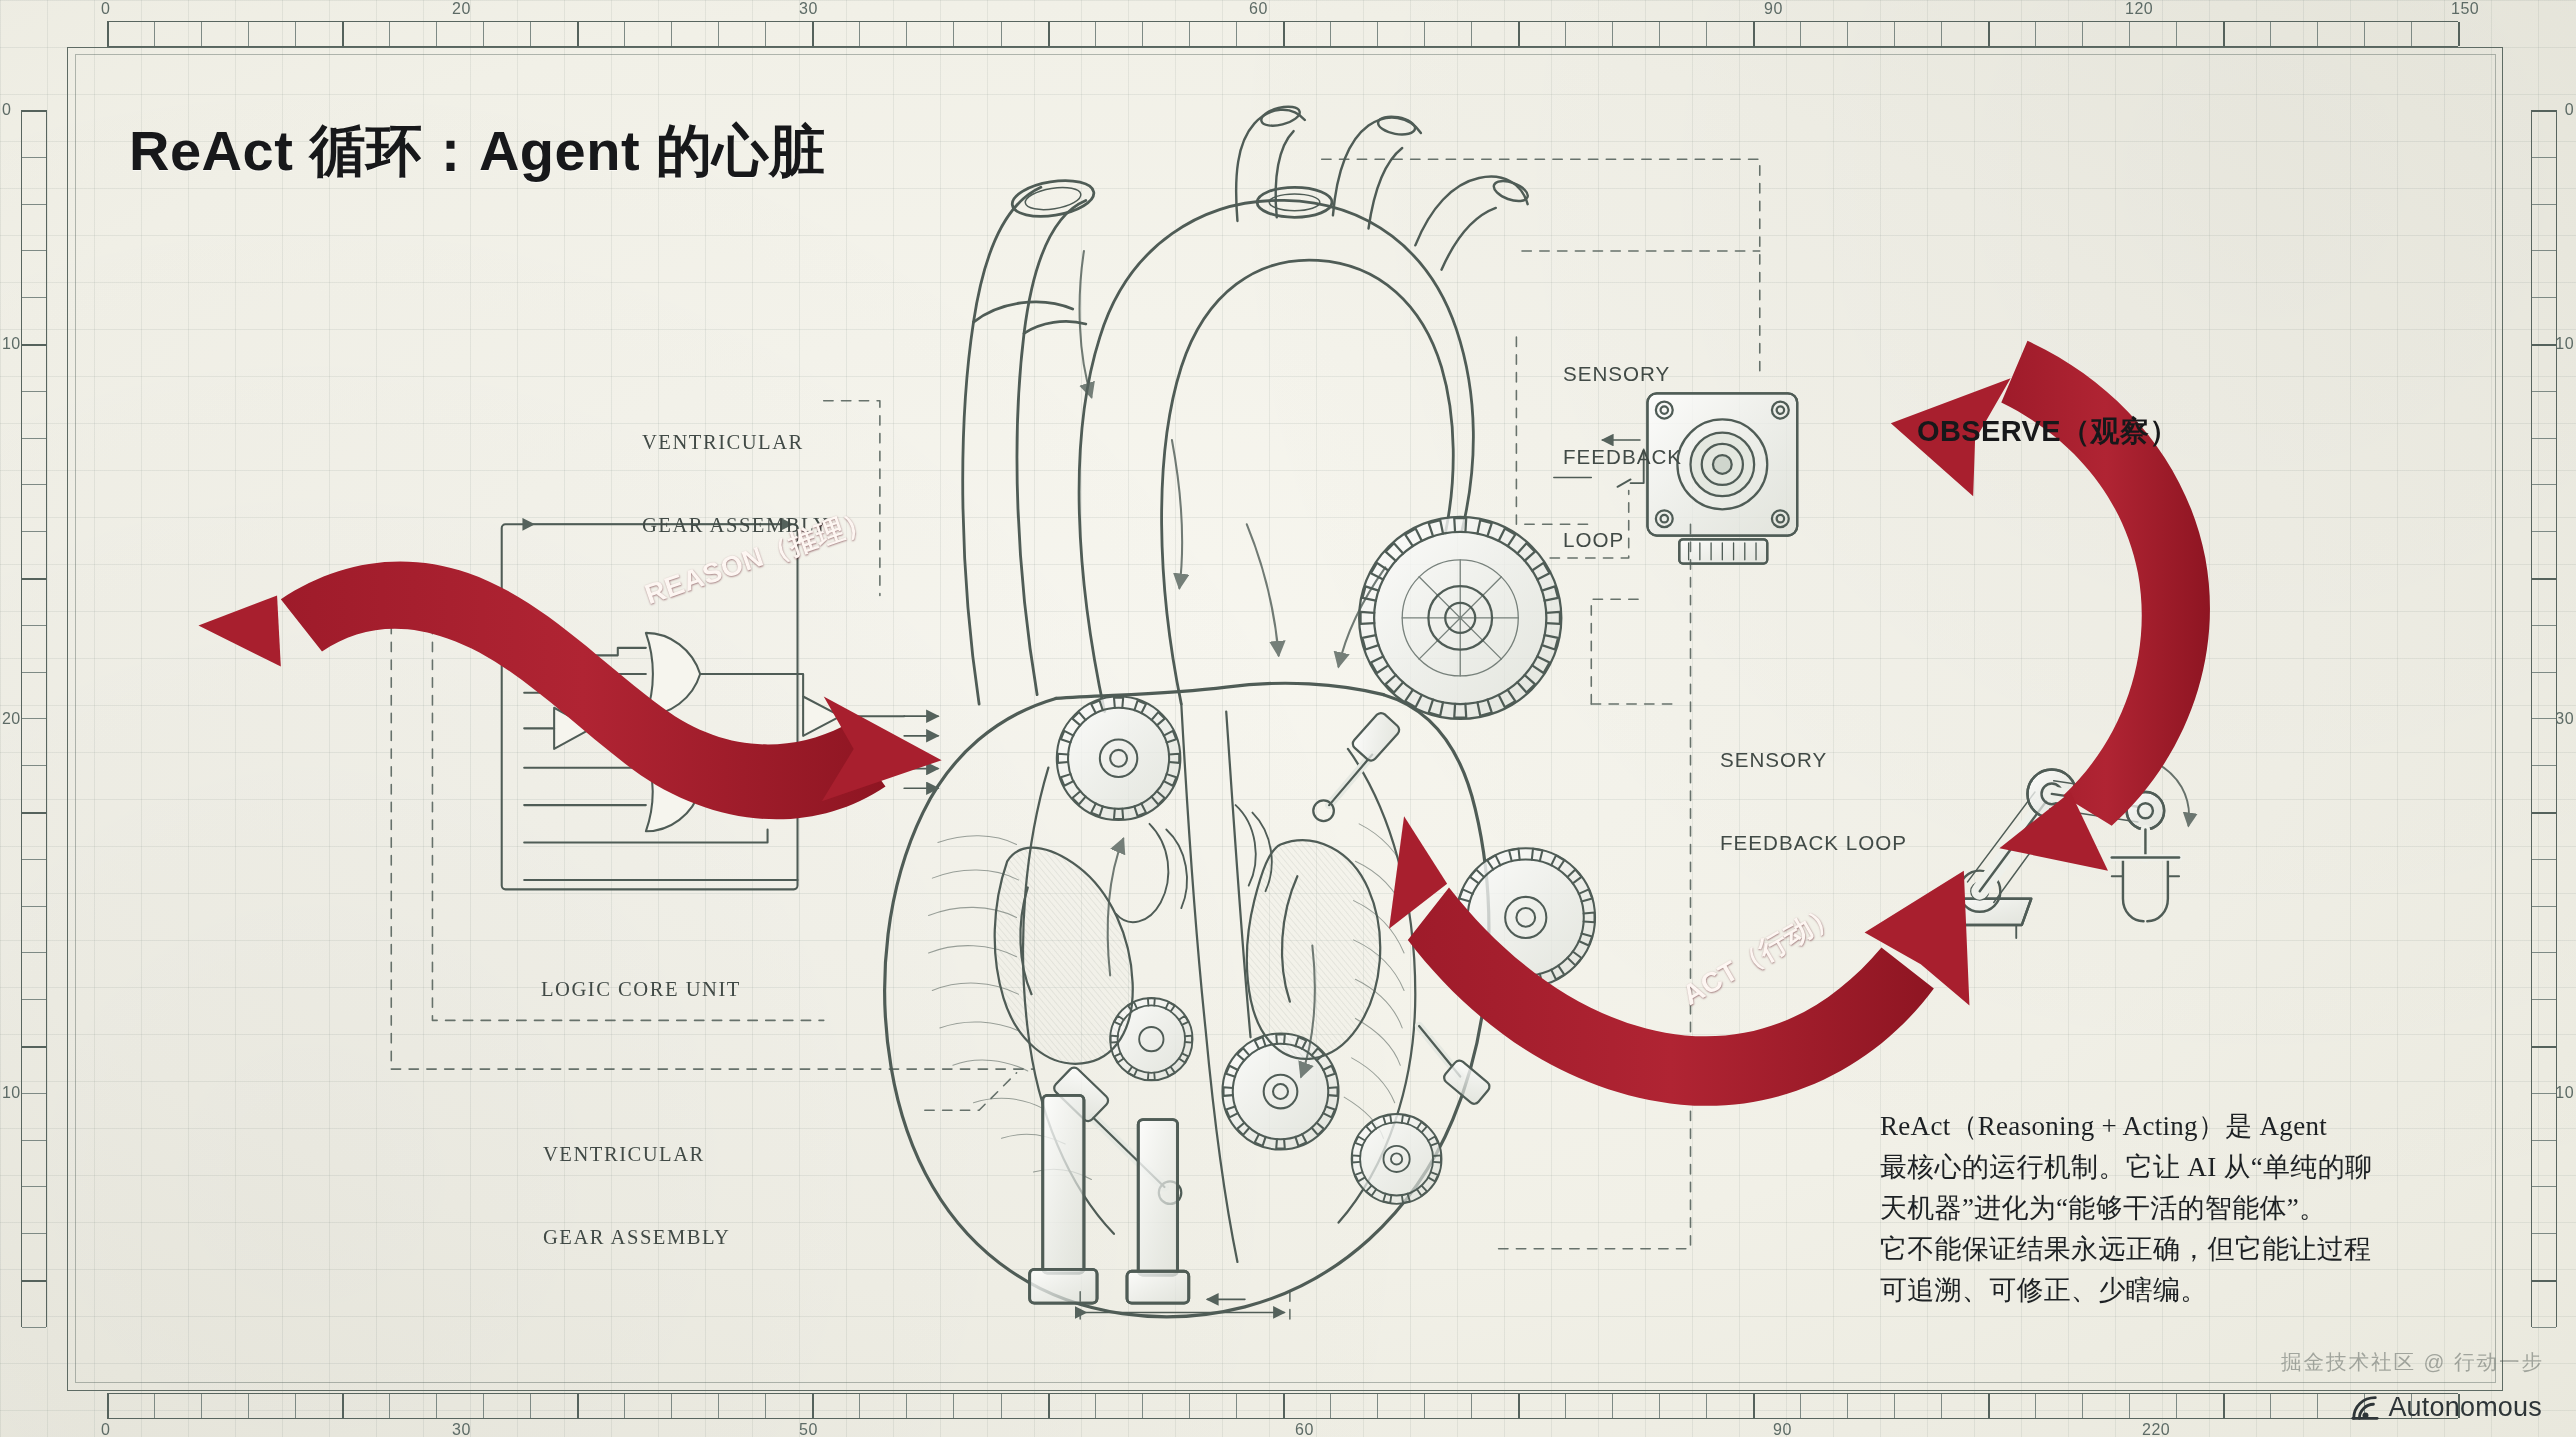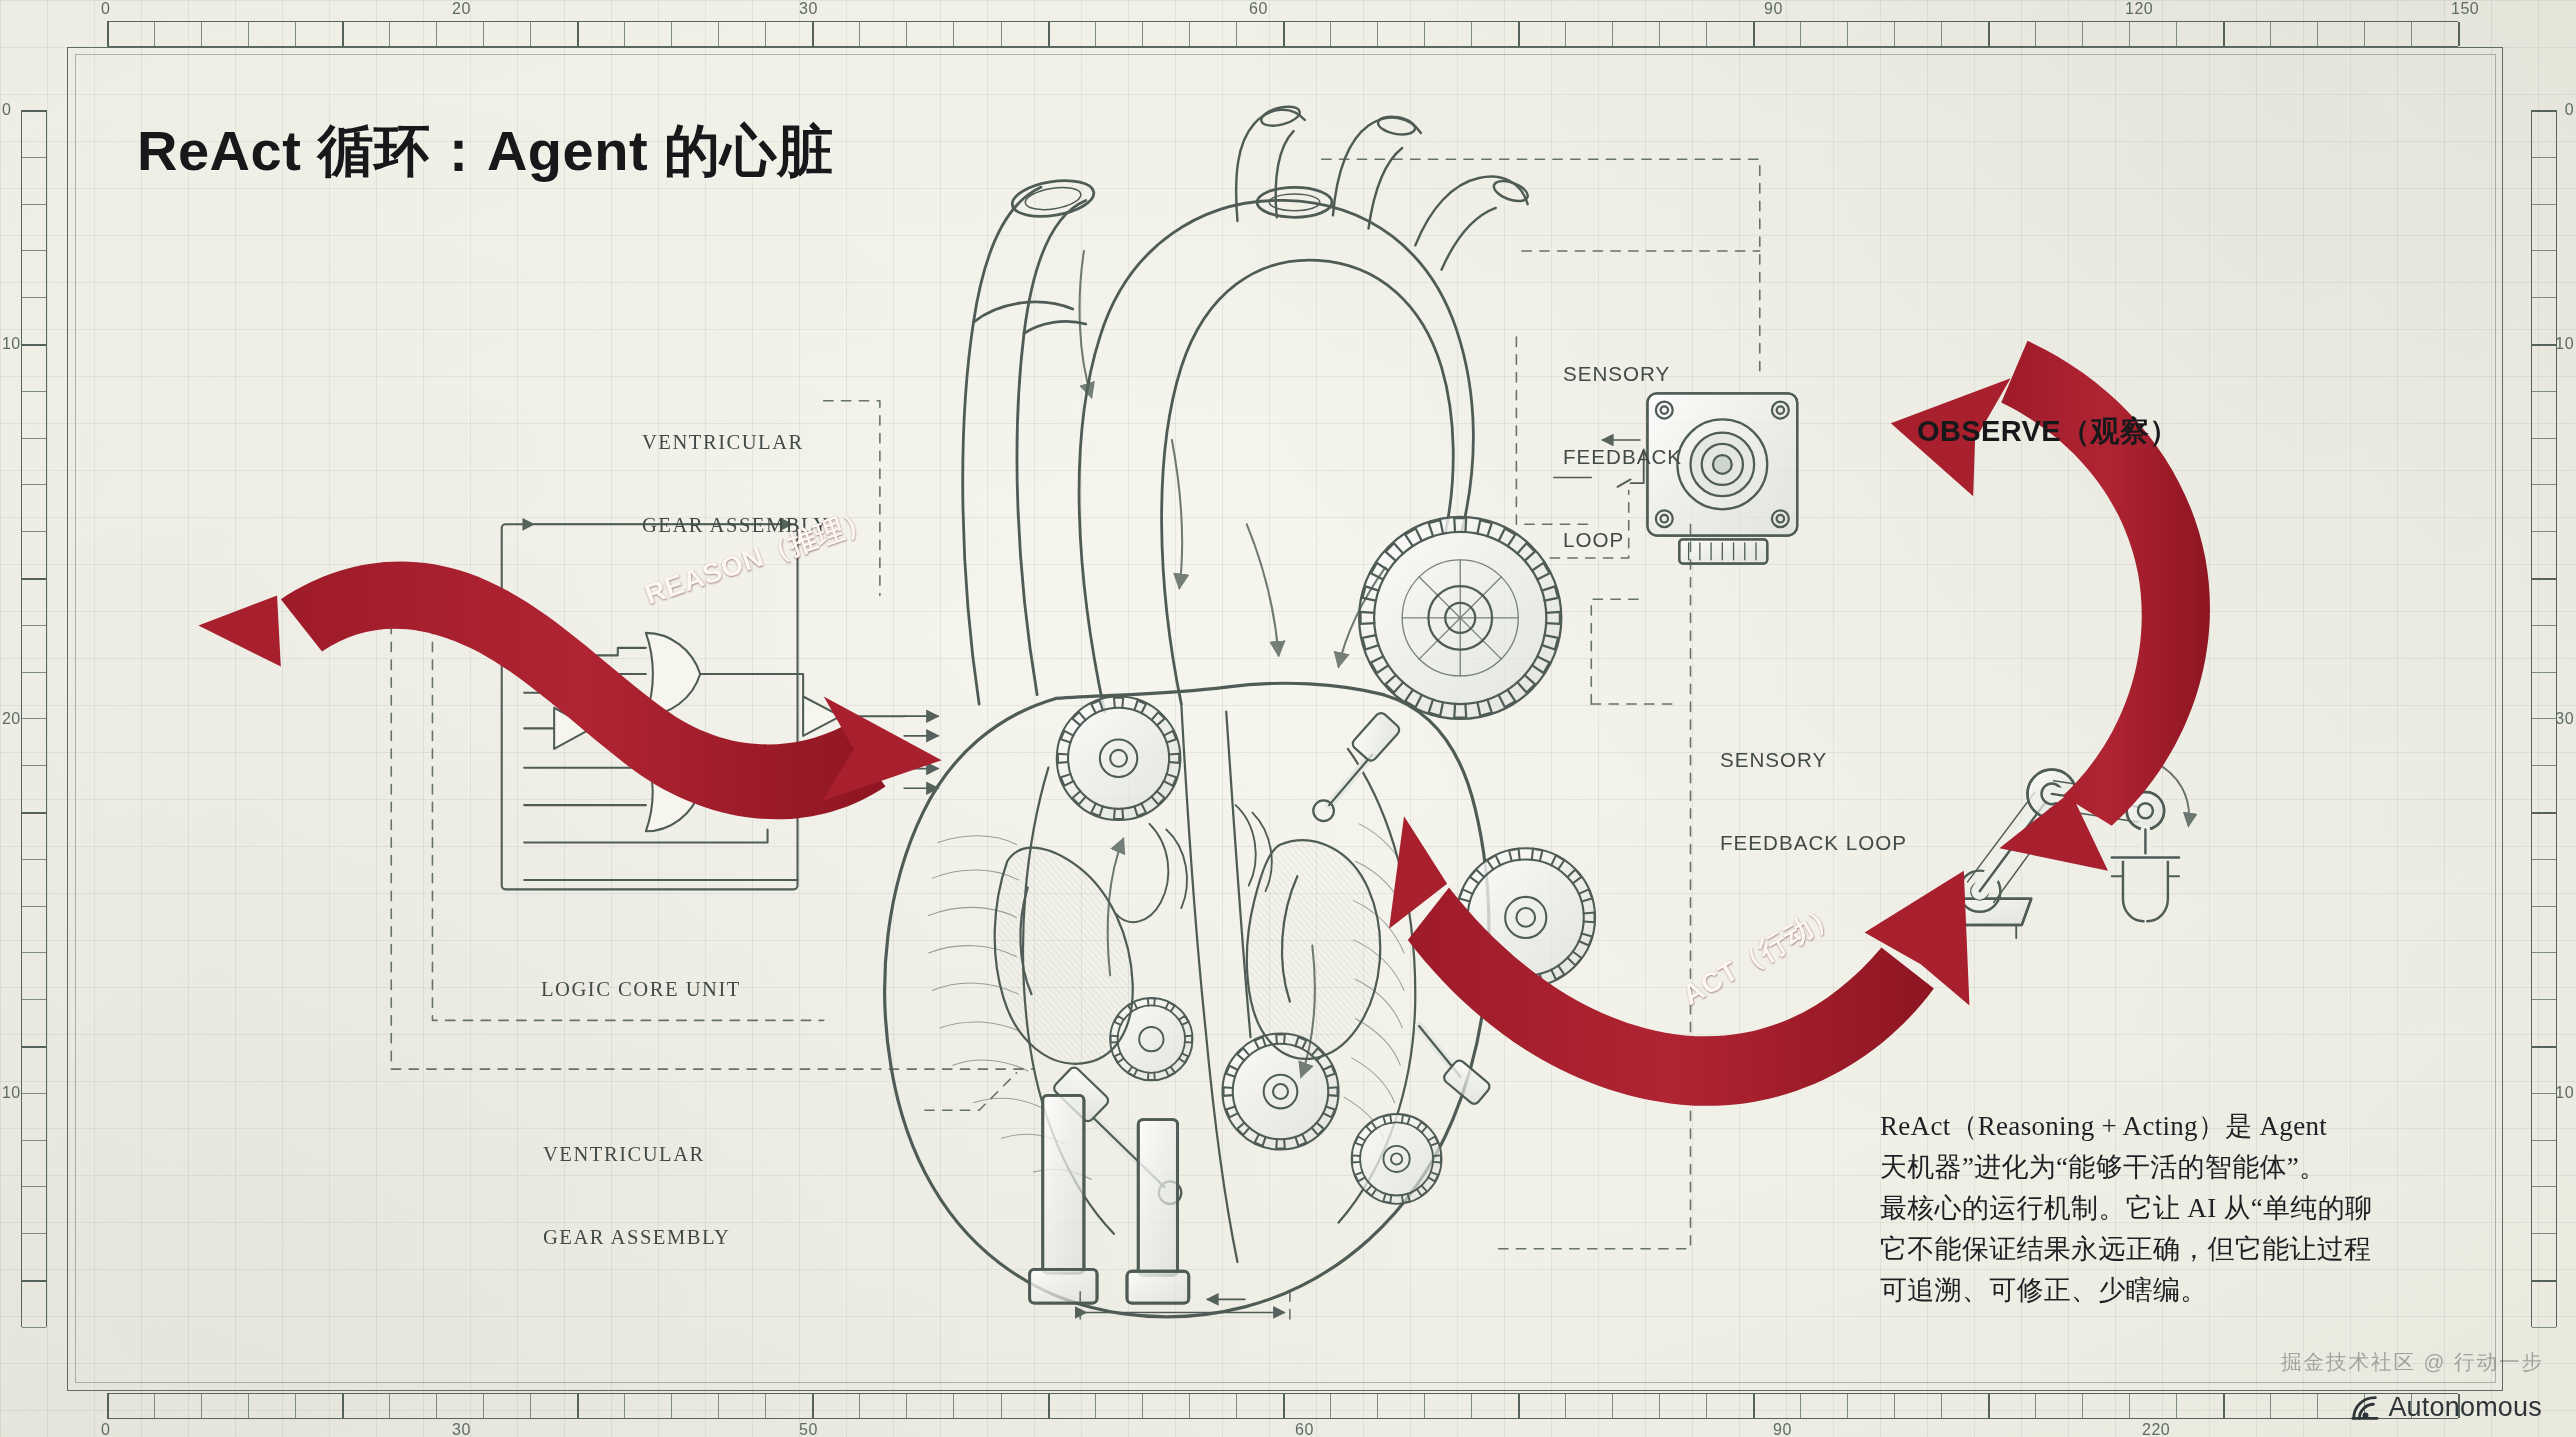--- a/index.html
+++ b/index.html
@@ -50,21 +50,21 @@
     position:absolute;left:67px;top:47px;width:2434px;height:1342px;
     border:1.9px solid #5e6b64;
   }
   .frame-inner{
     position:absolute;left:75px;top:54px;width:2419px;height:1327px;
     border:0.9px solid rgba(94,107,100,.45);
   }
 
   
   .title{
-    position:absolute;left:137px;top:114px;
+    position:absolute;left:129px;top:114px;
     font-size:56px;font-weight:bold;color:#17181a;
     letter-spacing:0.5px;white-space:nowrap;
     text-shadow:0 0.9px 0 rgba(255,255,255,.6);
   }
   .subtitle{
     position:absolute;left:122px;top:212px;
     font-size:28px;color:#3b4248;white-space:nowrap;letter-spacing:0.2px;
   }
   .tagline{
     position:absolute;left:110px;top:1281px;
@@ -780,22 +780,22 @@
                C2376,704 2334,812 2256,882 Z" fill="url(#redRib)"></path>
       <path d="M2212,846 L2252,930 L2136,906 Z" fill="#a81f2e"></path>
       <path d="M2148,404 L2020,452 L2108,530 L2110,470 Z" fill="#a81f2e"></path>
     </g>
   </svg>
 
   <div class="title">ReAct 循环：Agent 的心脏</div>
 
   <div class="paragraph">
     <div>ReAct（Reasoning + Acting）是 Agent</div>
+    <div>最核心的运行机制。它让 AI 从“单纯的聊</div>
     <div>天机器”进化为“能够干活的智能体”。</div>
-    <div>最核心的运行机制。它让 AI 从“单纯的聊</div>
     <div>它不能保证结果永远正确，但它能让过程</div>
     <div>可追溯、可修正、少瞎编。</div>
   </div>
 
   <div class="callout mono" style="left:642px;top:374px;">
     <div>VENTRICULAR</div>
     <div>GEAR ASSEMBLY</div>
   </div>
 
   <div class="callout mono" style="left:543px;top:1086px;">

